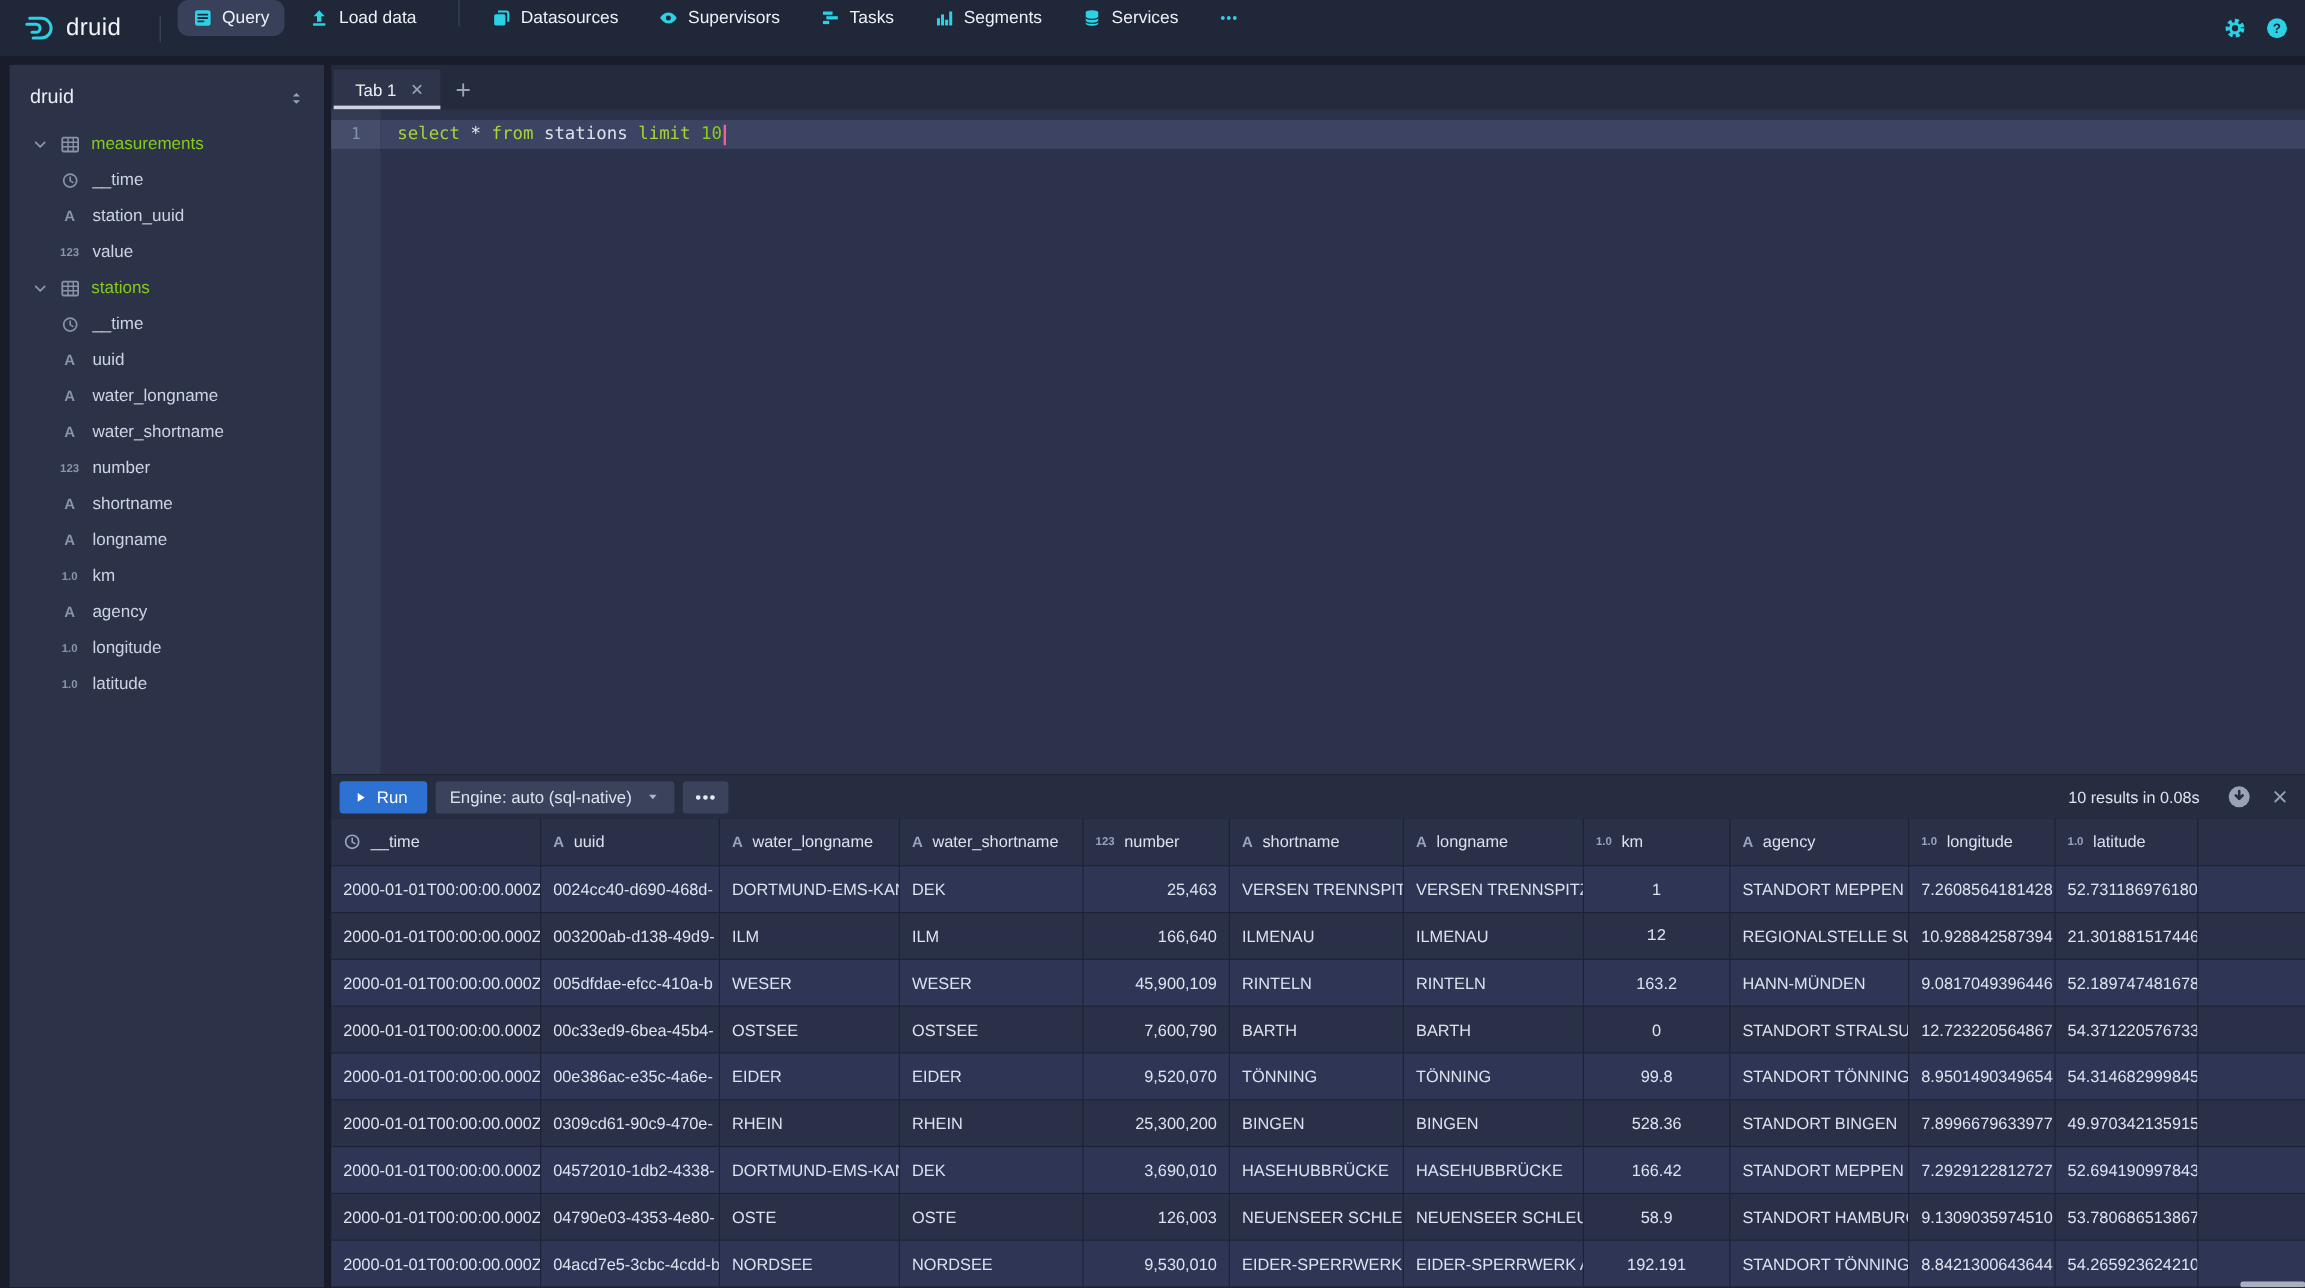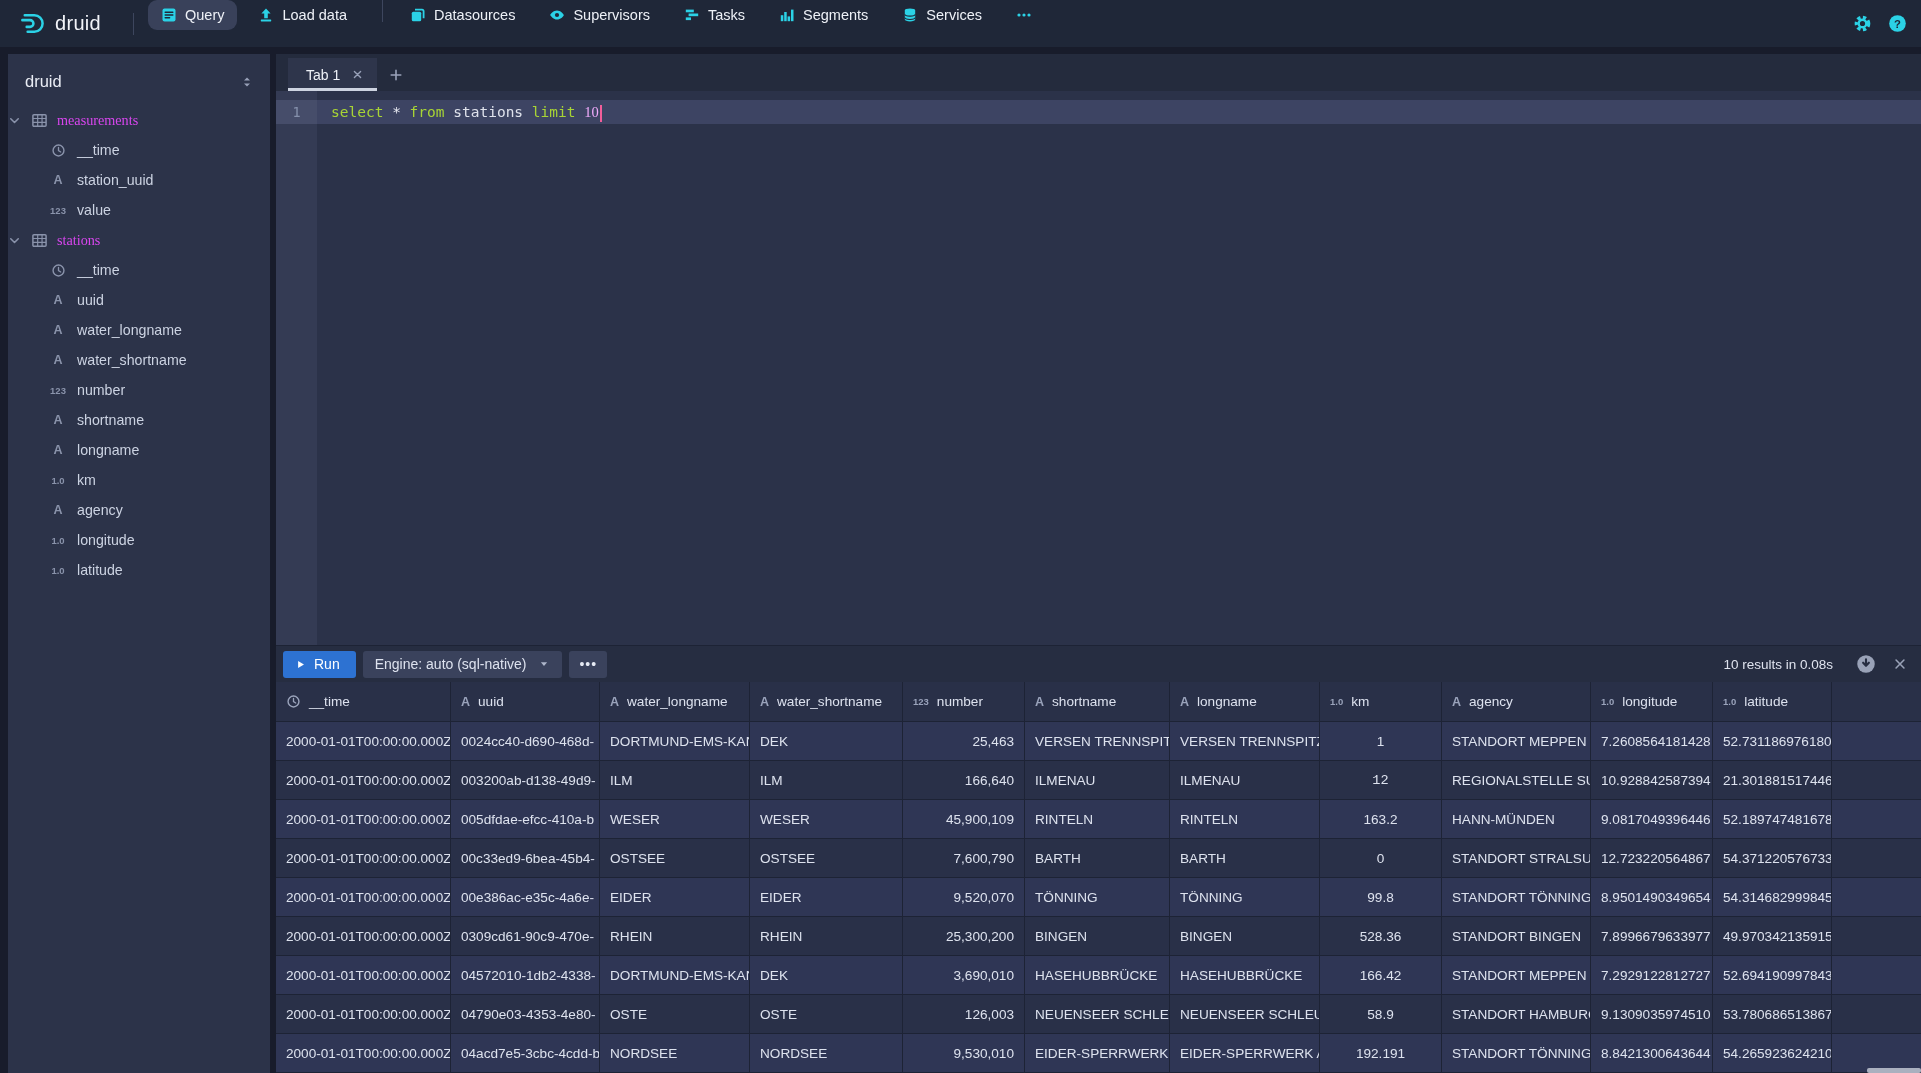--- a/index.html
+++ b/index.html
@@ -45,45 +45,45 @@
   
   .body{flex:1;display:flex;padding:7px 0 0 8px;gap:6px;min-height:0;}
 
   
   .sidebar{width:262px;flex:0 0 262px;background:var(--panel);display:flex;flex-direction:column;overflow:hidden;}
   .schema-header{display:flex;align-items:center;justify-content:space-between;
     padding:18px 16px 12px 17px;font-size:16.5px;color:#e9ecf4;}
   .schema-sort{color:var(--muted);cursor:pointer;}
   .tree{flex:1;overflow:hidden;padding-top:2px;}
   .tree-row{height:30px;display:flex;align-items:center;font-size:14.2px;color:#ccd3e2;cursor:pointer;}
-  .tree-row.table{gap:8px;color:#d946ef;font-family:Liberation Serif, serif;}
+  .tree-row.table{padding-left:19px;gap:8px;color:#84cc16;}
   .tree-row.column{padding-left:40px;gap:9px;}
   .tree-row .chev{color:#8a93ab;display:flex;}
   .tree-row .ic{color:#8a93ab;display:flex;width:20px;justify-content:center;}
   .txt-icon{font-size:9.5px;font-weight:bold;color:#97a0b8;letter-spacing:0;}
 
   
   .main{flex:1;display:flex;flex-direction:column;min-width:0;}
-  .tabbar{height:37px;flex:0 0 37px;background:var(--tabbar);display:flex;align-items:flex-end;padding-left:12px;}
+  .tabbar{height:37px;flex:0 0 37px;background:var(--tabbar);display:flex;align-items:flex-end;padding-left:2px;}
   .tab{position:relative;height:33px;display:flex;align-items:center;gap:12px;padding:0 14px 0 18px;
     background:var(--tab-active);font-size:14px;color:#eef1f7;cursor:pointer;}
   .tab.active::after{content:"";position:absolute;left:0;right:0;bottom:0;height:3px;background:#cdd3e0;}
   .tab .x{color:#97a0b8;display:flex;cursor:pointer;}
   .add-tab{width:38px;height:33px;display:flex;align-items:center;justify-content:center;color:#9aa3ba;cursor:pointer;}
 
   .editor{flex:1;background:var(--editor);display:flex;min-height:0;font-family:"DejaVu Sans Mono", monospace;}
   .gutter{width:41px;flex:0 0 41px;background:var(--gutter);padding-top:9px;}
   .gutter .ln{height:24px;line-height:24px;text-align:center;font-size:13.5px;color:#8691ac;background:var(--gutter-hl);}
   .code{flex:1;padding-top:9px;min-width:0;}
   .code .line{height:24px;line-height:24px;background:var(--line-hl);padding-left:14px;
     font-size:14.5px;white-space:pre;color:#e8eaf2;}
   .tok-kw{color:#a8d435;}
   .tok-op{color:#e8eaf2;}
   .tok-id{color:#dfe2ec;}
-  .tok-num{color:#f0abfc;font-family:Liberation Serif, serif;}
+  .tok-num{color:#84cc16;}
   .cursor{display:inline-block;width:2px;height:17px;background:#f25e9a;vertical-align:middle;margin-left:1px;}
 
   
   .runbar{height:37px;flex:0 0 37px;background:var(--runbar);border-top:1px solid var(--border);
     display:flex;align-items:center;padding:0 14px 0 7px;gap:7px;}
   .btn{height:27px;display:flex;align-items:center;gap:8px;padding:0 12px;border:none;border-radius:3px;
     background:var(--btn);color:#dde2ee;font-size:14px;font-family:"Liberation Sans",sans-serif;cursor:pointer;}
   .btn.run{background:var(--blue);color:#fff;padding:0 16px 0 12px;}
   .btn .caret{color:#aeb6ca;margin-left:4px;display:flex;}
   .btn.more{padding:0 10px;letter-spacing:1px;color:#e6eaf3;}

